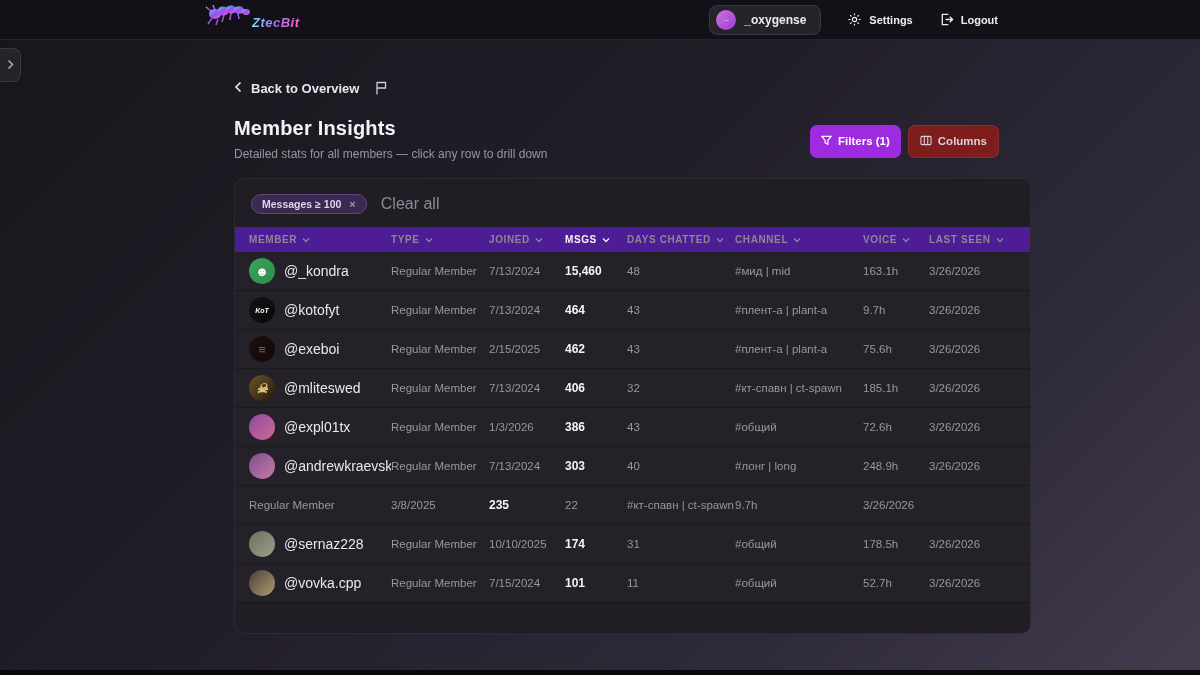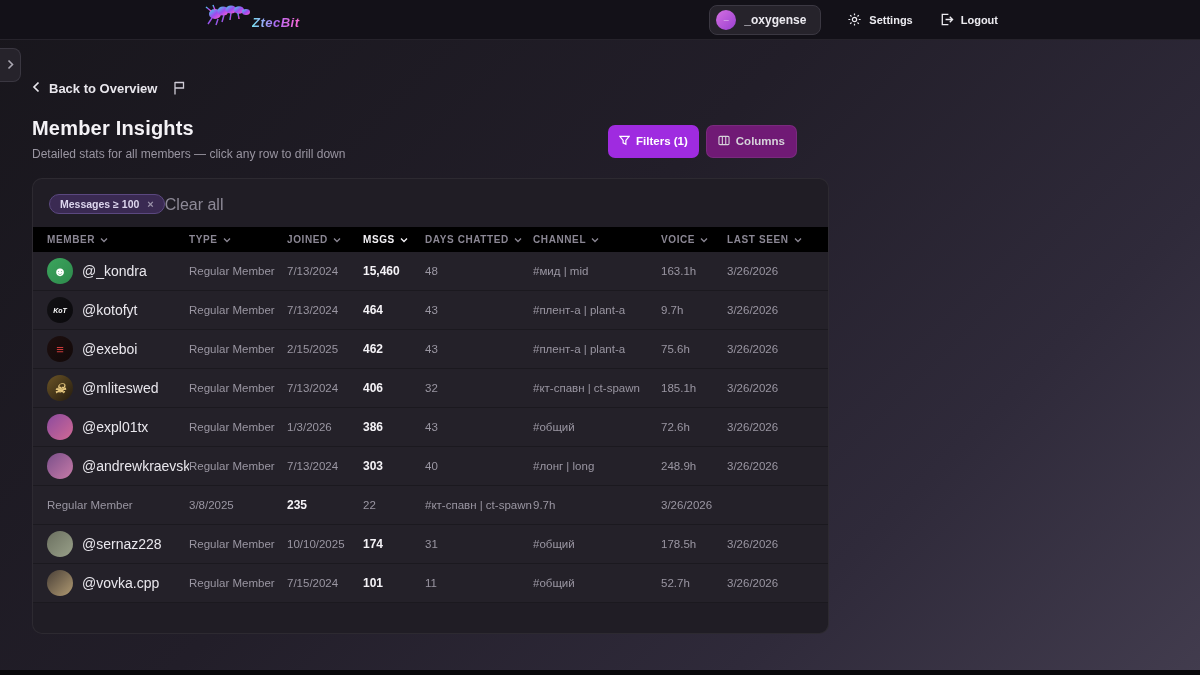--- a/index.html
+++ b/index.html
@@ -38,56 +38,56 @@
   .top-btn { display:flex; align-items:center; gap:7px; font-size:11px; font-weight:600; color:#ecebf0; cursor:pointer; }
   .top-btn svg { display:block; }
   
   .sidebar-toggle {
     position:absolute; left:0; top:48px; width:21px; height:34px;
     background:#26232b; border:1px solid #3a3741; border-left:none;
     border-radius:0 8px 8px 0; display:flex; align-items:center; justify-content:center;
     color:#aaa7b2; cursor:pointer;
   }
   
-  .content { width:797px; padding-top:39px;padding-left:32px; }
+  .content { width:797px; margin-left:202px; padding-top:39px;padding-left:32px; }
   .back-row { display:flex; align-items:center; gap:16px; }
   .back-link { display:flex; align-items:center; gap:8px; cursor:pointer; }
   .back-label { font-size:13px; font-weight:600; color:#e8e6ec; }
   .flag-btn { cursor:pointer; display:flex; }
   .title-row { display:flex; justify-content:space-between; align-items:center; margin-top:20px; }
   .page-title { font-size:20px; font-weight:bold; color:#f4f2f6; letter-spacing:.2px; }
   .page-subtitle { font-size:12px; color:#9995a1; margin-top:7px; }
   .actions { display:flex; gap:7px; align-items:center; margin-top:4px; }
   .btn {
     display:flex; align-items:center; gap:6px; height:33px; padding:0 11px;
     border:none; border-radius:7px; font-size:11.5px; font-weight:600;
     font-family:"Liberation Sans", sans-serif; cursor:pointer;
   }
   .btn-filters { background:#9f2be0; color:#fff; }
-  .btn-columns { background:#701a75; color:#d6d3da; border:1px solid rgba(255,255,255,.07); }
+  .btn-columns { background:#7f1d1d; color:#d6d3da; border:1px solid rgba(255,255,255,.07); }
   
   .card {
     margin-top:17px; width:797px; height:456px;
     background:#201d25; border:1px solid rgba(255,255,255,.06);
     border-radius:10px; overflow:hidden;
   }
-  .chip-row { display:flex; align-items:flex-end; gap:0; padding:15px 16px 13px 16px; }
+  .chip-row { display:flex; align-items:center; gap:14px; padding:15px 16px 13px 16px; }
   .chip {
     display:inline-flex; align-items:center; gap:8px; height:20px; padding:0 10px;
     background:#3a2a52; border:1px solid #5b4880; border-radius:10px;
     font-size:10.5px; font-weight:600; color:#ddd6ee; cursor:pointer;
   }
   .chip-x { color:#9b93ab; font-size:11px; cursor:pointer; }
   .clear-all { font-size:16px; color:#8d8997; cursor:pointer; }
   .thead, .tr {
     display:grid;
     grid-template-columns:142px 98px 76px 62px 108px 128px 66px 85px;
     align-items:center; padding:0 14px;
   }
-  .thead { height:25px; background:#000000;text-align:center; }
+  .thead { height:25px; background:#4c1d95;text-align:center; }
   .th { display:flex; align-items:center; gap:5px; font-size:10px; font-weight:700;
         letter-spacing:.6px; color:#8b8794; cursor:pointer; }
   .th svg { stroke:#8b8794; }
   .th.active { color:#f5f3f7; }
   .th.active svg { stroke:#f5f3f7; }
   .tr { height:39px; background:#242129; border-bottom:1px solid #1b191f; cursor:pointer; }
   .td { font-size:11.5px; color:#9a96a2; white-space:nowrap; overflow:hidden; }
   .td-member { display:flex; align-items:center; gap:9px; }
   .member-name { font-size:14px; color:#e9e7ed; }
   .td-msgs { font-size:12px; font-weight:bold; color:#f5f3f7; }

